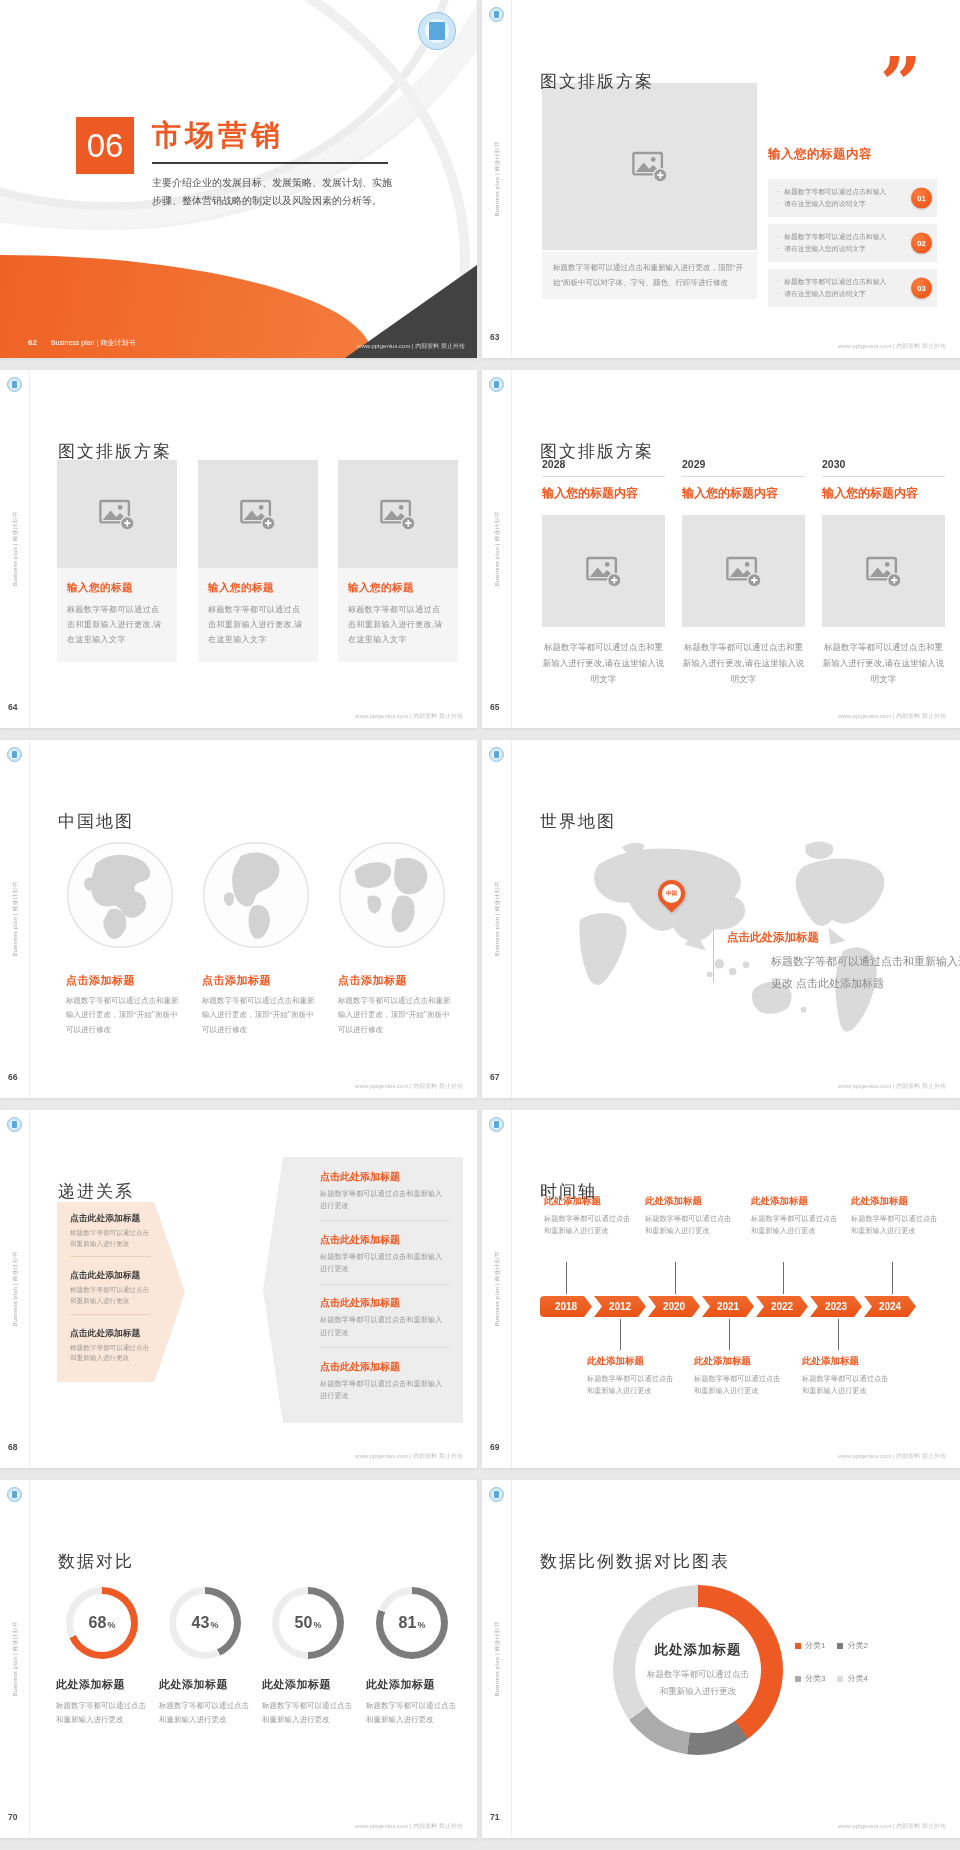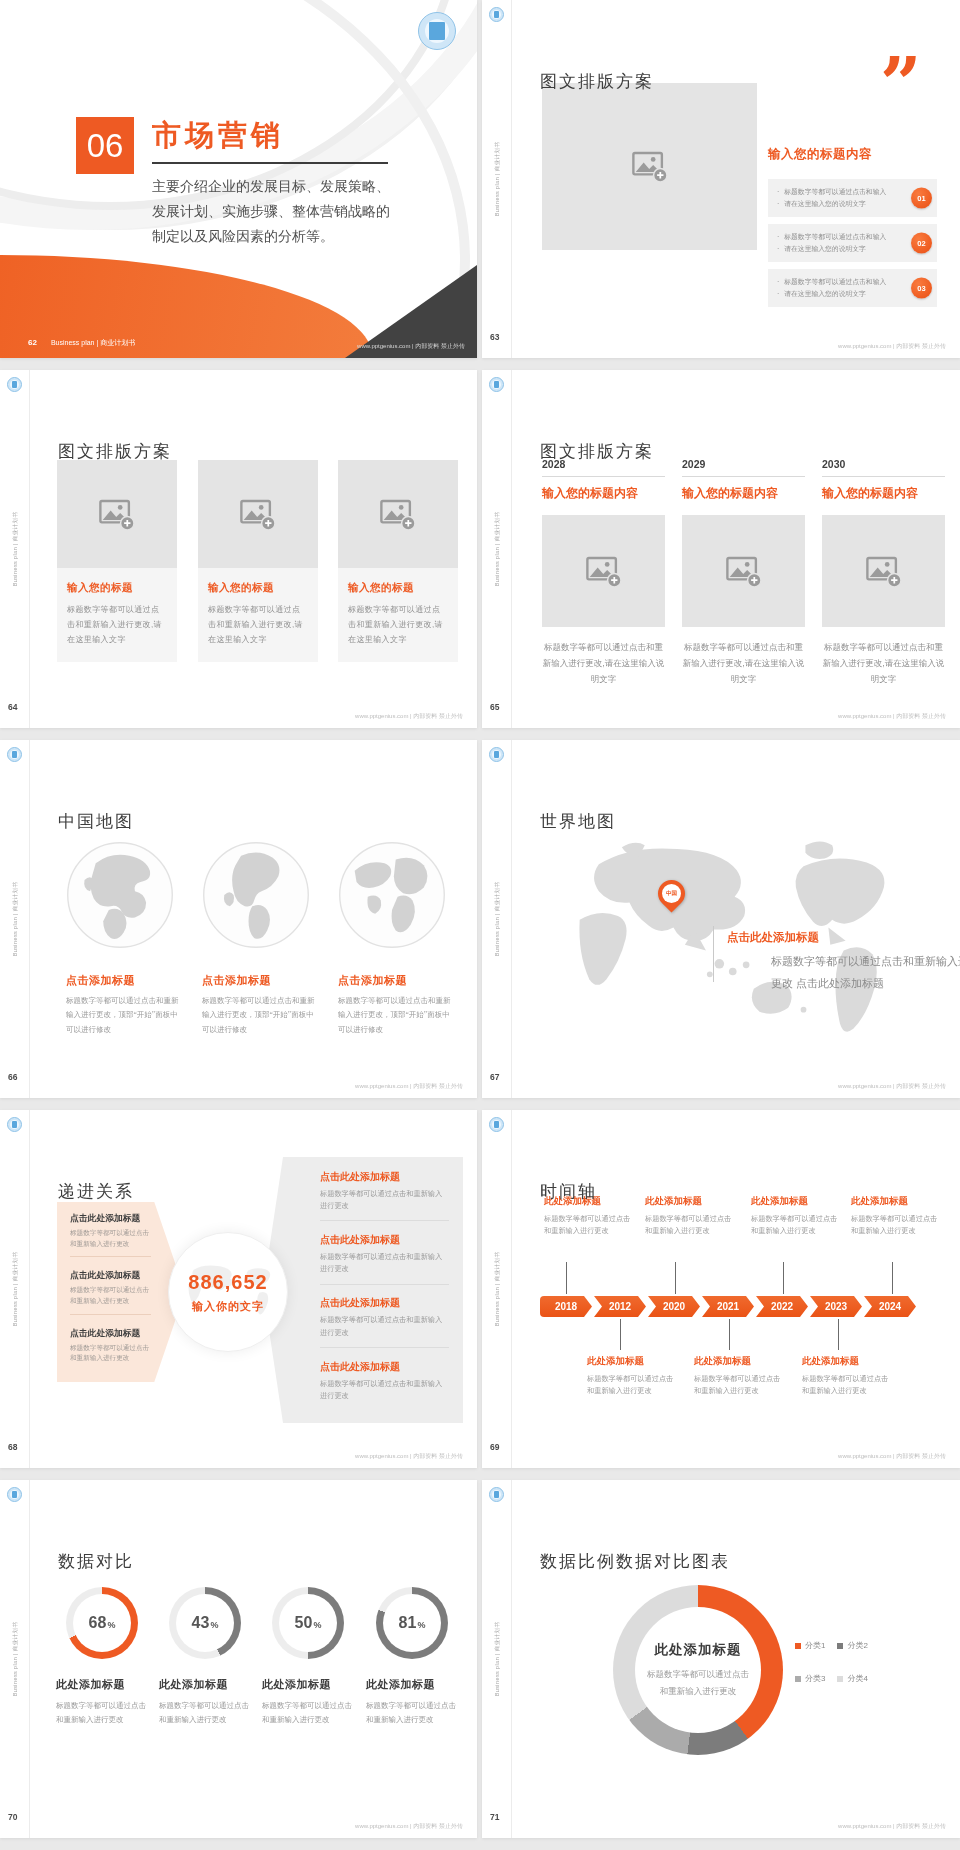--- a/index.html
+++ b/index.html
@@ -21,21 +21,21 @@
   .ph{background:#e4e4e4;display:flex;align-items:center;justify-content:center;}
   .ph svg{width:38px;height:35px;}
   .acc{color:var(--orange);}
   
   .arc{position:absolute;border-radius:50%;border:1px solid #f0f0f0;z-index:0;}
   .cover-orange{position:absolute;left:0;bottom:0;width:372px;height:103px;background:linear-gradient(100deg,#ef6225,#f37c3c);border-top-right-radius:100% 98%;z-index:1;}
   .cover-dark{position:absolute;left:345px;top:265px;width:132px;height:93px;background:#424242;clip-path:polygon(0 100%,100% 0,100% 100%);z-index:1;}
   .cv-num{position:absolute;left:76px;top:117px;width:58px;height:57px;background:var(--orange);color:#fff;font-size:33px;font-weight:normal;display:flex;align-items:center;justify-content:center;z-index:2;}
   .cv-title{position:absolute;left:152px;top:116px;font-size:29px;font-weight:bold;color:var(--orange);letter-spacing:4px;z-index:2;}
   .cv-line{position:absolute;left:152px;top:162px;width:236px;height:2px;background:#3c3c3c;z-index:2;}
-  .cv-desc{position:absolute;left:152px;top:174px;width:240px;font-size:14px;color:#4f4f4f;line-height:1.78;z-index:2;}
+  .cv-desc{position:absolute;left:152px;top:174px;width:240px;font-size:10px;color:#4f4f4f;line-height:1.78;z-index:2;}
   .cv-foot{position:absolute;left:28px;bottom:10px;color:#fff;font-size:7px;z-index:3;display:flex;gap:14px;align-items:baseline;}
   .cv-foot b{font-size:8px;}
   .cv-sitefoot{position:absolute;right:12px;bottom:7px;font-size:6px;color:#d6d6d6;z-index:3;}
   .cover .logo{left:418px;top:12px;width:38px;height:38px;z-index:3;}
   
   .s2-ph{position:absolute;left:60px;top:83px;width:215px;height:167px;}
   .s2-cap{position:absolute;left:60px;top:252px;width:215px;background:#f4f4f4;padding:8px 11px;font-size:7.5px;color:#8f8f8f;line-height:2.05;}
   .s2-quote{position:absolute;left:398px;top:48px;font-family:"DejaVu Serif",serif;font-size:72px;line-height:1;font-weight:bold;color:var(--orange);}
   .s2-h{position:absolute;left:286px;top:146px;font-size:12.5px;font-weight:bold;color:var(--orange);letter-spacing:.5px;}
   .s2-items{position:absolute;left:286px;top:179px;width:169px;}
@@ -148,20 +148,21 @@
     <h2 class="stitle">图文排版方案</h2>
     <div class="ph s2-ph">
       <svg viewBox="0 0 48 44">
           <rect x="3" y="5" width="36" height="27" rx="2" fill="none" stroke="#9b9b9b" stroke-width="3"></rect>
           <circle cx="28" cy="13" r="3" fill="#9b9b9b"></circle>
           <path d="M6 29 L16 17 L23 25 L28 20 L37 29 Z" fill="#9b9b9b"></path>
           <circle cx="37" cy="33" r="8.5" fill="#9b9b9b" stroke="#e4e4e4" stroke-width="2"></circle>
           <path d="M37 29 v8 M33 33 h8" stroke="#fff" stroke-width="2.2"></path>
         </svg>
     </div>
+    <div class="s2-cap">标题数字等都可以通过点击和重新输入进行更改，顶部“开始”面板中可以对字体、字号、颜色、行距等进行修改</div>
     <div class="s2-quote">”</div>
     <div class="s2-h">输入您的标题内容</div>
     <div class="s2-items">
       <div class="s2-item">
         <div class="s2-line">
             <span>·</span>
             <span>标题数字等都可以通过点击和输入</span>
           </div>
         <div class="s2-line">
             <span>·</span>
@@ -422,33 +423,20 @@
         </div>
       <div class="prb sep">
           <div class="prh">点击此处添加标题</div>
           <div class="prt">标题数字等都可以通过点击和重新输入进行更改</div>
         </div>
       <div class="prb">
           <div class="prh">点击此处添加标题</div>
           <div class="prt">标题数字等都可以通过点击和重新输入进行更改</div>
         </div>
     </div>
-    <div class="p-circle">
-      <svg viewBox="0 0 460 250">
-        <g fill="#e0e0e0">
-            <path d="M96 38 Q128 18 178 22 Q224 24 240 44 Q250 58 238 72 Q252 78 248 92 Q240 108 216 106 Q208 120 192 118 Q180 116 174 104 Q160 112 148 102 Q134 92 128 78 Q108 80 96 66 Q86 52 96 38 Z"></path>
-            <path d="M76 96 Q96 84 116 92 Q128 98 124 116 Q118 140 104 158 Q94 170 86 158 Q74 132 76 96 Z"></path>
-            <path d="M310 40 Q342 26 376 36 Q398 44 394 62 Q388 84 366 96 Q352 104 340 96 Q330 108 320 98 Q306 82 302 62 Q300 48 310 40 Z"></path>
-            <path d="M352 128 Q370 120 382 132 Q390 146 384 168 Q376 196 362 210 Q352 218 348 204 Q340 168 346 140 Z"></path>
-            <path d="M258 168 Q274 156 292 164 Q302 174 294 188 Q280 198 264 192 Q252 182 258 168 Z"></path>
-          </g>
-      </svg>
-      <div class="p-num">886,652</div>
-      <div class="p-lab">输入你的文字</div>
-    </div>
     <div class="sitefoot">www.pptgenius.com | 内部资料 禁止外传</div>
   </section>
 
   <section class="card r" style="left:482px;top:1110px">
     <div class="side">
       <div class="logo">
           <span class="logo-core"></span>
         </div>
       <div class="vtext">Business plan | 商业计划书</div>
       <div class="pagenum">69</div>

